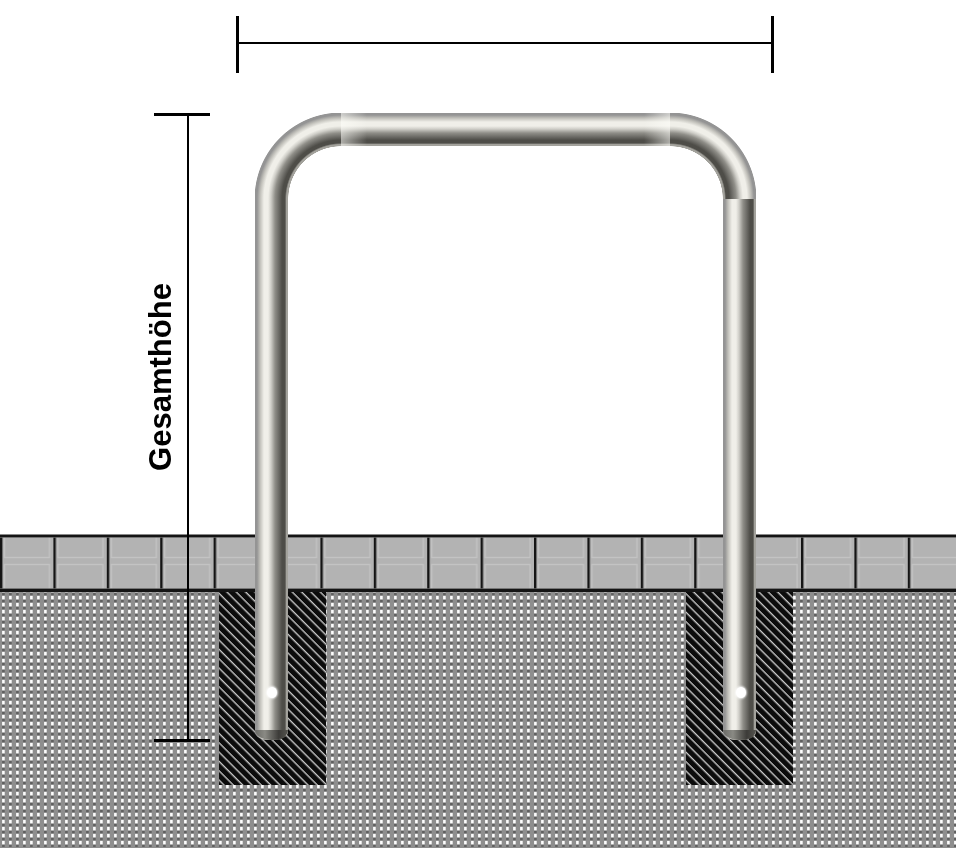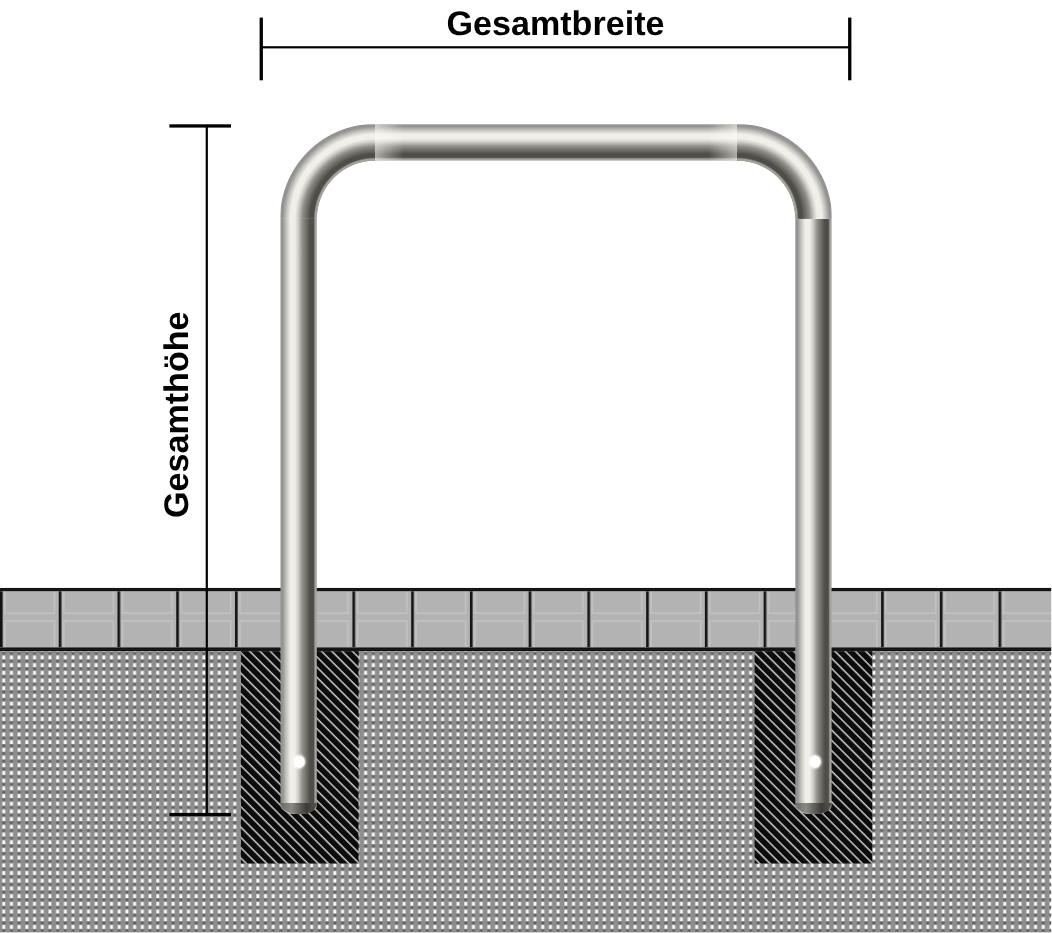--- a/index.html
+++ b/index.html
@@ -154,20 +154,19 @@
   <div class="tube-seam left"></div>
   <div class="tube-seam right"></div>
   <div class="tube-cap left"></div>
   <div class="tube-cap right"></div>
   <div class="drain-hole left"></div>
   <div class="drain-hole right"></div>
 
   <div class="dim wdim-line"></div>
   <div class="dim wdim-tick-l"></div>
   <div class="dim wdim-tick-r"></div>
-  <div class="dim-label dim-label-h">Gesamtbreite</div>
 
   <div class="dim hdim-line"></div>
   <div class="dim hdim-tick-t"></div>
   <div class="dim hdim-tick-b"></div>
   <div class="dim-label dim-label-v">Gesamthöhe</div>
 
 </div>
 
 </body></html>

